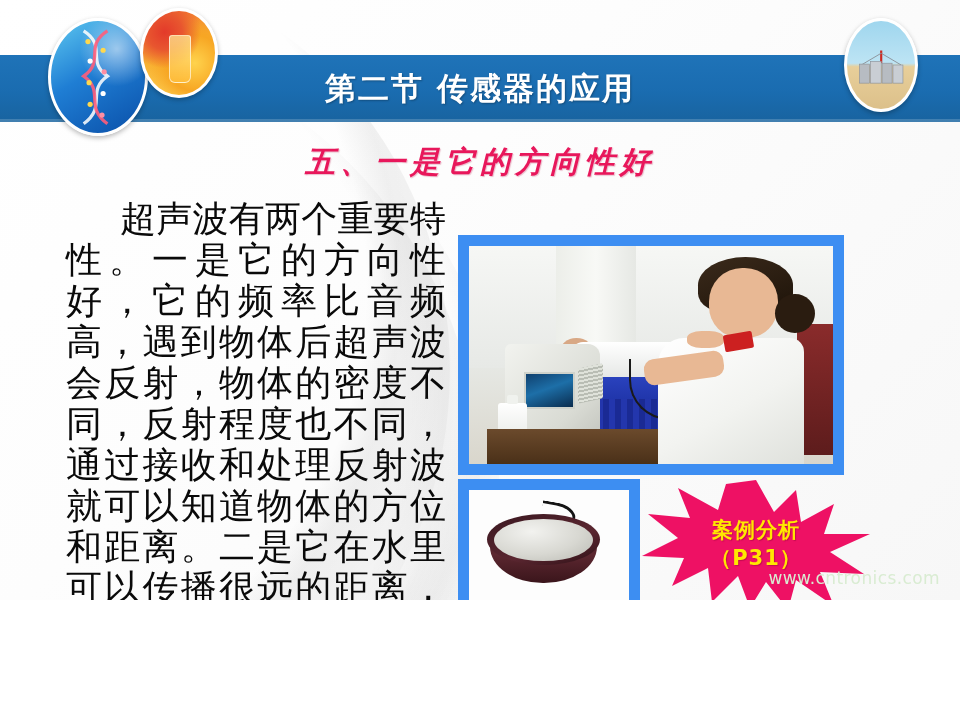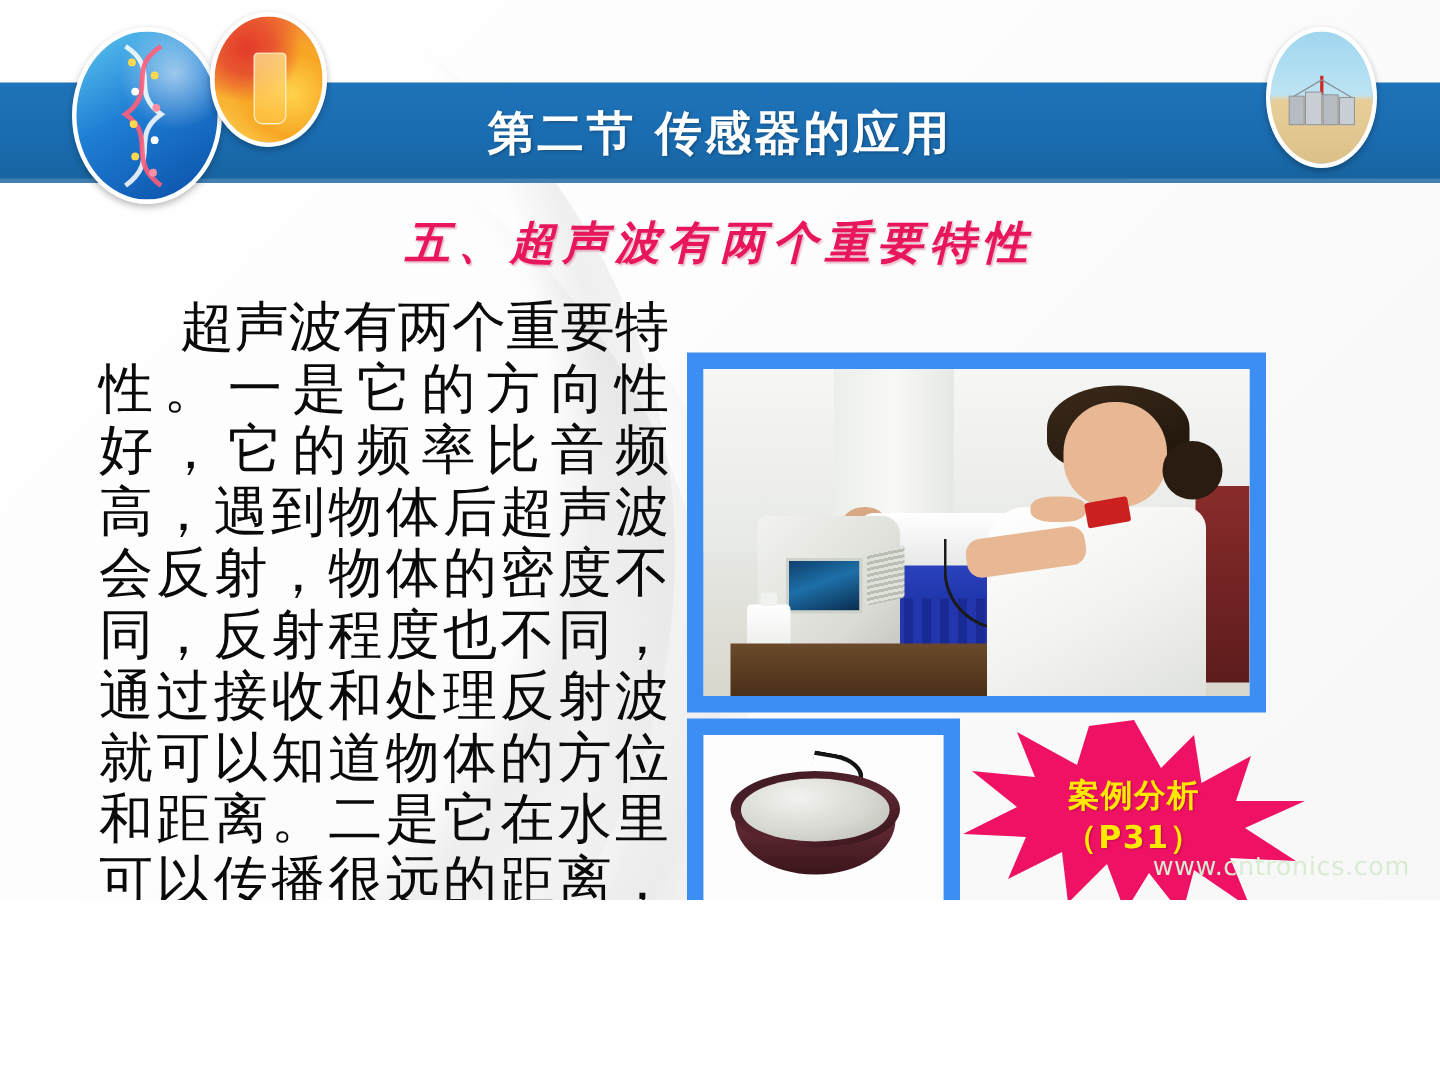--- a/index.html
+++ b/index.html
@@ -302,21 +302,21 @@
       <line x1="30" y1="0" x2="30" y2="14" stroke="#cc2a22" stroke-width="2.4"></line>
       <line x1="30" y1="3" x2="8" y2="16" stroke="#8a8f96" stroke-width="1"></line>
       <line x1="30" y1="3" x2="52" y2="16" stroke="#8a8f96" stroke-width="1"></line>
       <rect x="6" y="15" width="11" height="21" fill="#b7bcc2" stroke="#8c9299" stroke-width="0.7"></rect>
       <rect x="18" y="12" width="12" height="24" fill="#c9ced4" stroke="#8c9299" stroke-width="0.7"></rect>
       <rect x="31" y="14" width="11" height="22" fill="#b7bcc2" stroke="#8c9299" stroke-width="0.7"></rect>
       <rect x="43" y="16" width="11" height="20" fill="#c9ced4" stroke="#8c9299" stroke-width="0.7"></rect>
     </svg>
   </div>
 
-  <div class="subtitle">五、超声波有两个重要特性</div>
+  <div class="subtitle">五、一是它的方向性好</div>
 
   <div class="body-text">超声波有两个重要特性。一是它的方向性好，它的频率比音频高，遇到物体后超声波会反射，物体的密度不同，反射程度也不同，通过接收和处理反射波就可以知道物体的方位和距离。二是它在水里可以传播很远的距离，因此可用超声波检测人体内部的病变。</div>
 
   <div class="frame frame-exam">
     <div class="inner">
       <div class="exam">
         <div class="wall"></div>
         <div class="curtain"></div>
         <div class="bed"></div>
         <div class="bedskirt"></div>

